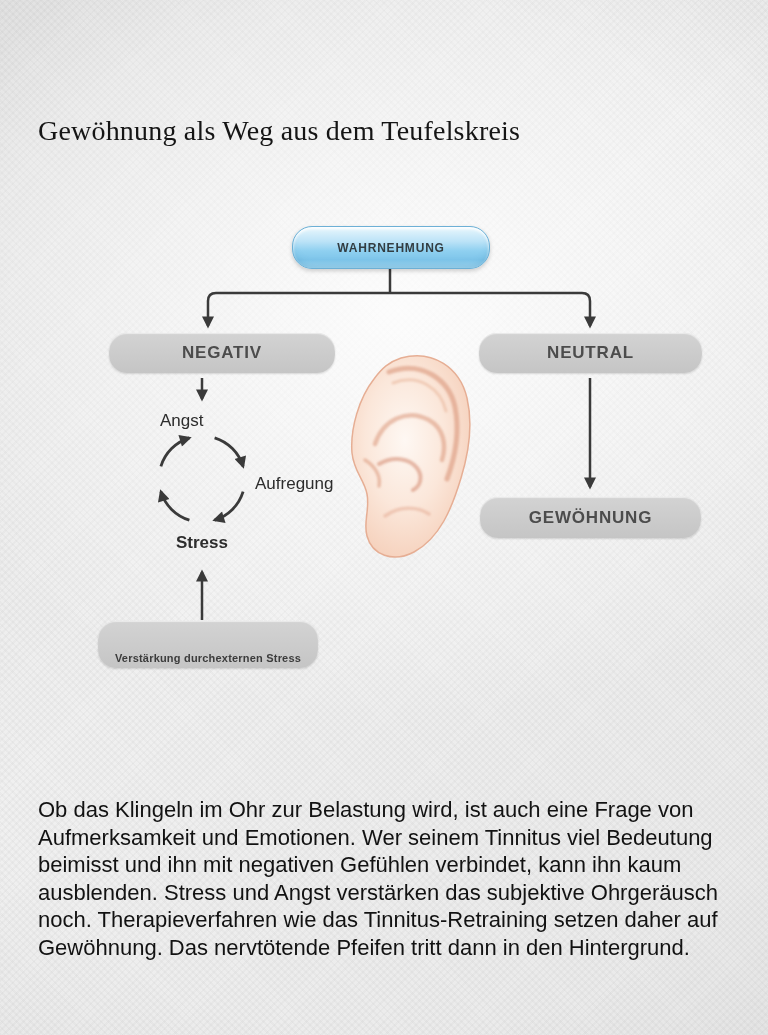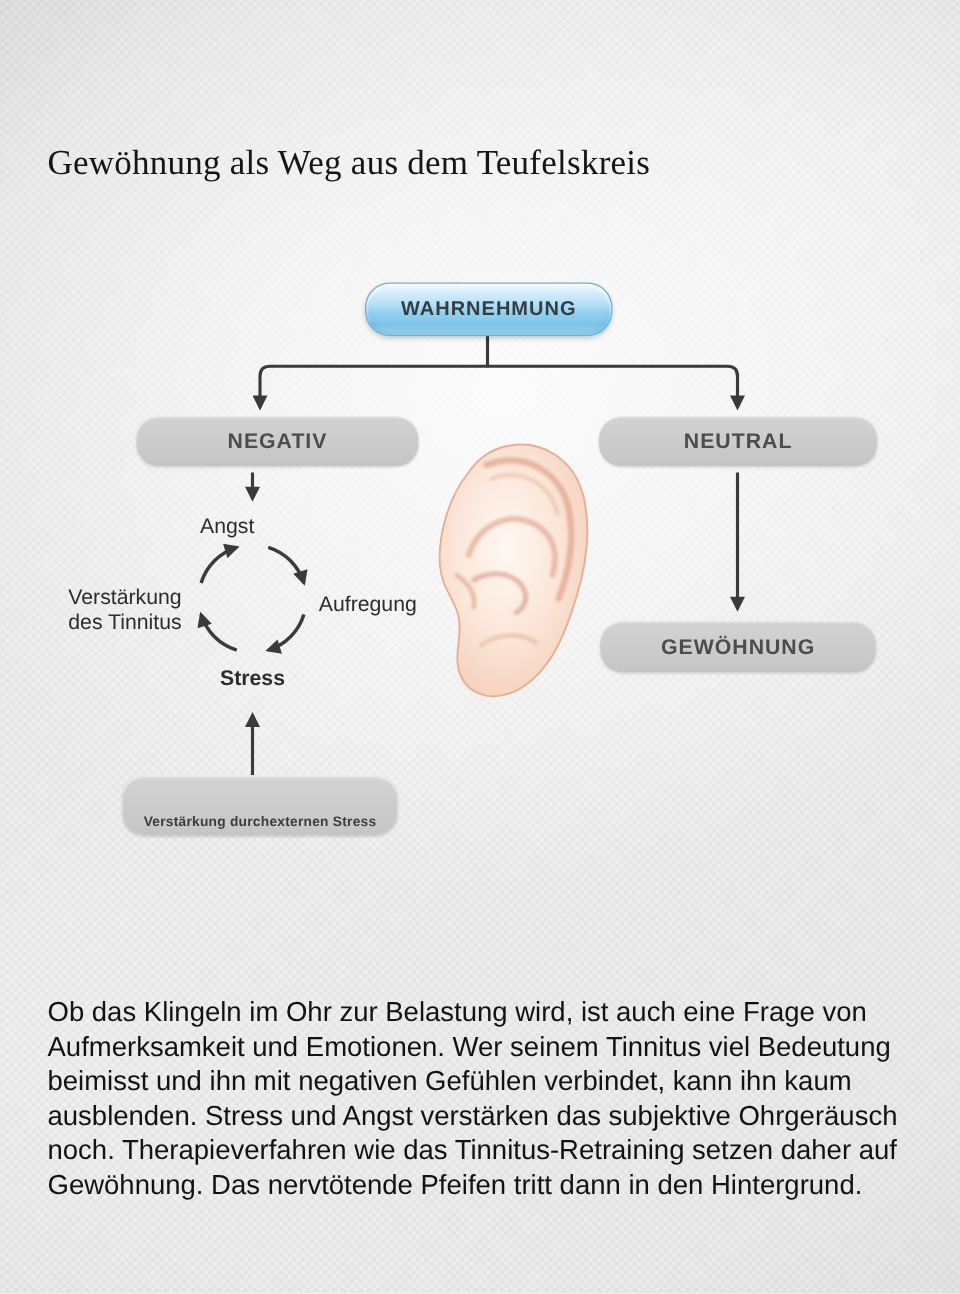--- a/index.html
+++ b/index.html
@@ -22,21 +22,21 @@
   .logo .tagline{margin-left:60px;margin-top:2px;font-size:6.5px;color:#9d9d9d;letter-spacing:.4px;}
   
   .title{position:absolute;left:38px;top:97px;font-family:"Liberation Serif",serif;font-size:28px;font-weight:400;color:#151515;letter-spacing:.2px;margin-top:18px;}
   
   .box{position:absolute;display:flex;align-items:center;justify-content:center;text-align:center;z-index:2;}
   .box-blue{
     left:292px;top:226px;width:196px;height:41px;border-radius:20px;
     background:linear-gradient(180deg,#e9f7fd 0%,#bce3f7 35%,#8fd0f0 58%,#7ec5ea 80%,#a7dbf3 100%);
     border:1px solid #6cb0d6;
     box-shadow:0 2px 4px rgba(0,0,0,.18), inset 0 2px 3px rgba(255,255,255,.95), inset 0 -5px 8px -4px rgba(40,120,170,.35);
-    color:#333d42;font-weight:700;font-size:16px;letter-spacing:.8px;
+    color:#333d42;font-weight:700;font-size:12px;letter-spacing:.8px;
   }
   .box-gray{
     background:linear-gradient(180deg,#d3d3d3,#c5c5c5);
     border-radius:18px;color:#4c4c4c;font-weight:700;font-size:17px;letter-spacing:.8px;
     box-shadow:0 1px 2px rgba(0,0,0,.14), inset 0 1px 1px rgba(255,255,255,.55);
   }
   .box-negativ{left:95px;top:333px;width:226px;height:40px;margin-left:14px;}
   .box-neutral{left:479px;top:333px;width:223px;height:40px;}
   .box-gewohnung{left:480px;top:497px;width:221px;height:41px;}
   .box-extstress{left:98px;top:621px;width:220px;height:47px;font-size:11px;line-height:19px;letter-spacing:.2px;color:#3c3c3c;flex-direction:row;align-items:flex-end;}
@@ -109,20 +109,16 @@
   <div class="box box-gray box-neutral">NEUTRAL</div>
   <div class="box box-gray box-gewohnung">GEWÖHNUNG</div>
   <div class="box box-gray box-extstress">
     <div>Verstärkung durch</div>
     <div>externen Stress</div>
   </div>
 
   <div class="cyc cyc-angst">Angst</div>
   <div class="cyc cyc-aufregung">Aufregung</div>
   <div class="cyc cyc-stress">Stress</div>
-  <div class="cyc cyc-tinnitus">
-    <div>Verstärkung</div>
-    <div>des Tinnitus</div>
-  </div>
 
   <p class="body-text">Ob das Klingeln im Ohr zur Belastung wird, ist auch eine Frage von Aufmerksamkeit und Emotionen. Wer seinem Tinnitus viel Bedeutung beimisst und ihn mit negativen Gefühlen verbindet, kann ihn kaum ausblenden. Stress und Angst verstärken das subjektive Ohrgeräusch noch. Therapieverfahren wie das Tinnitus-Retraining setzen daher auf Gewöhnung. Das nervtötende Pfeifen tritt dann in den Hintergrund.</p>
 
 </div>
 
 </body></html>

